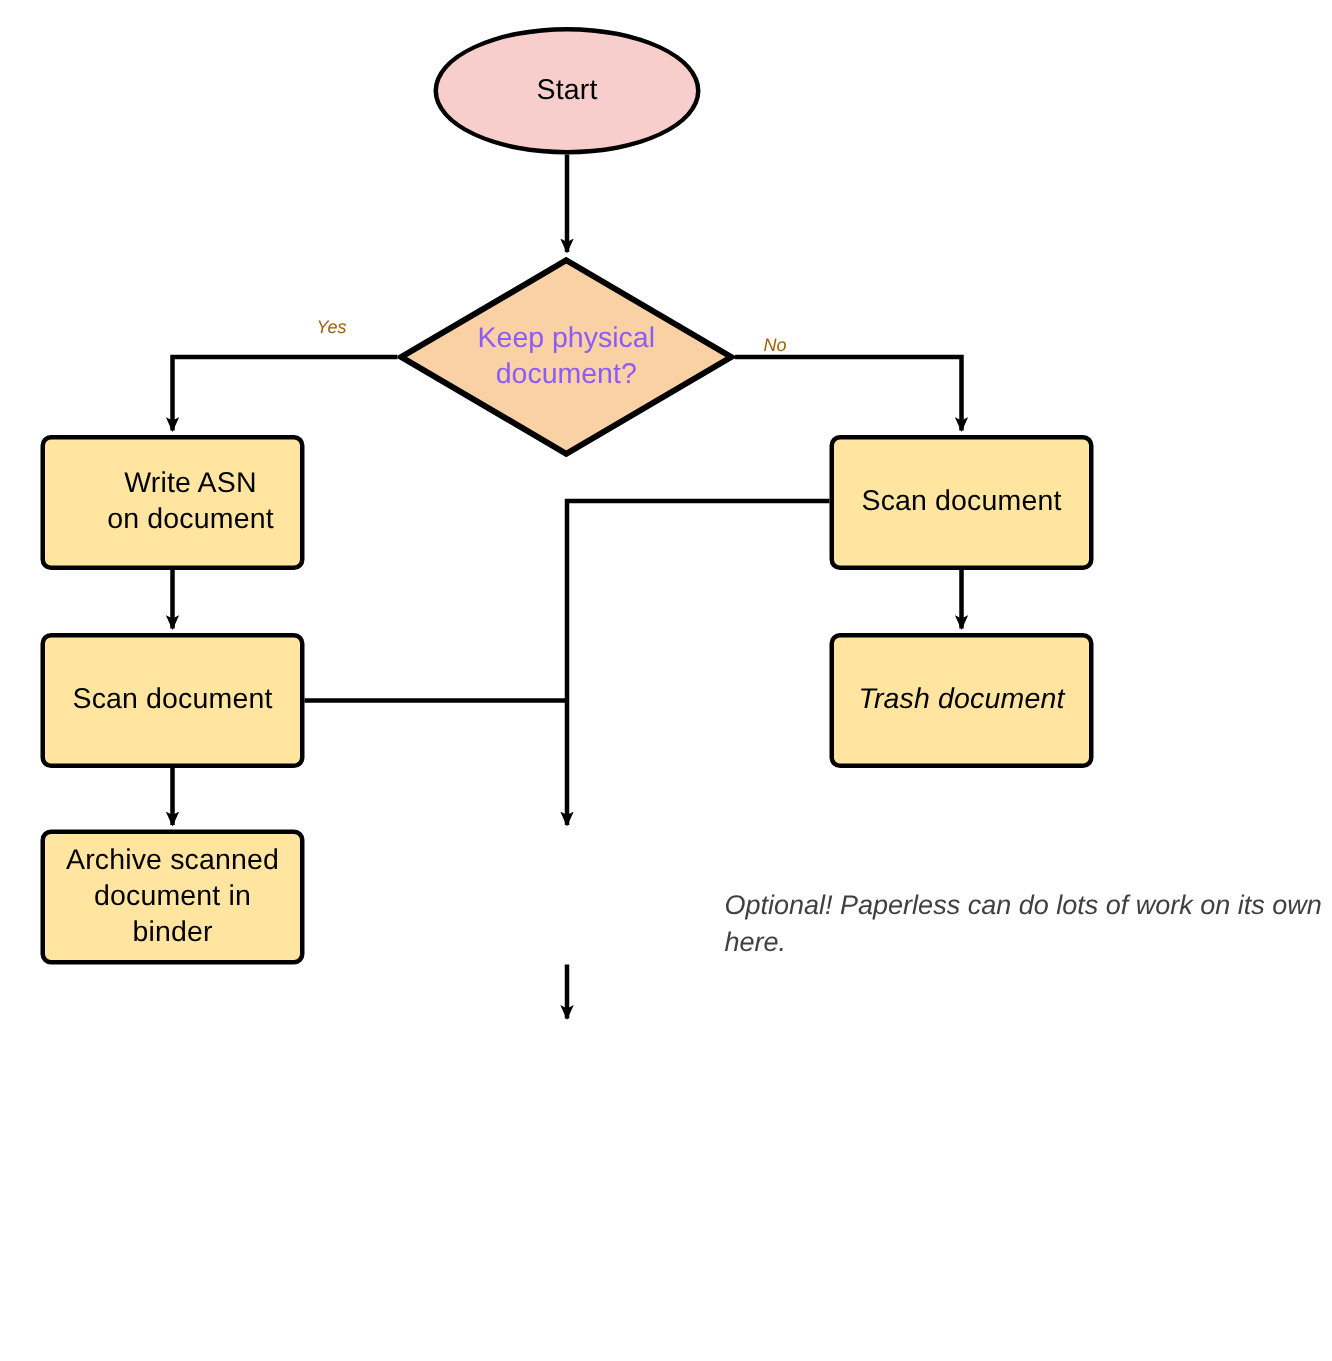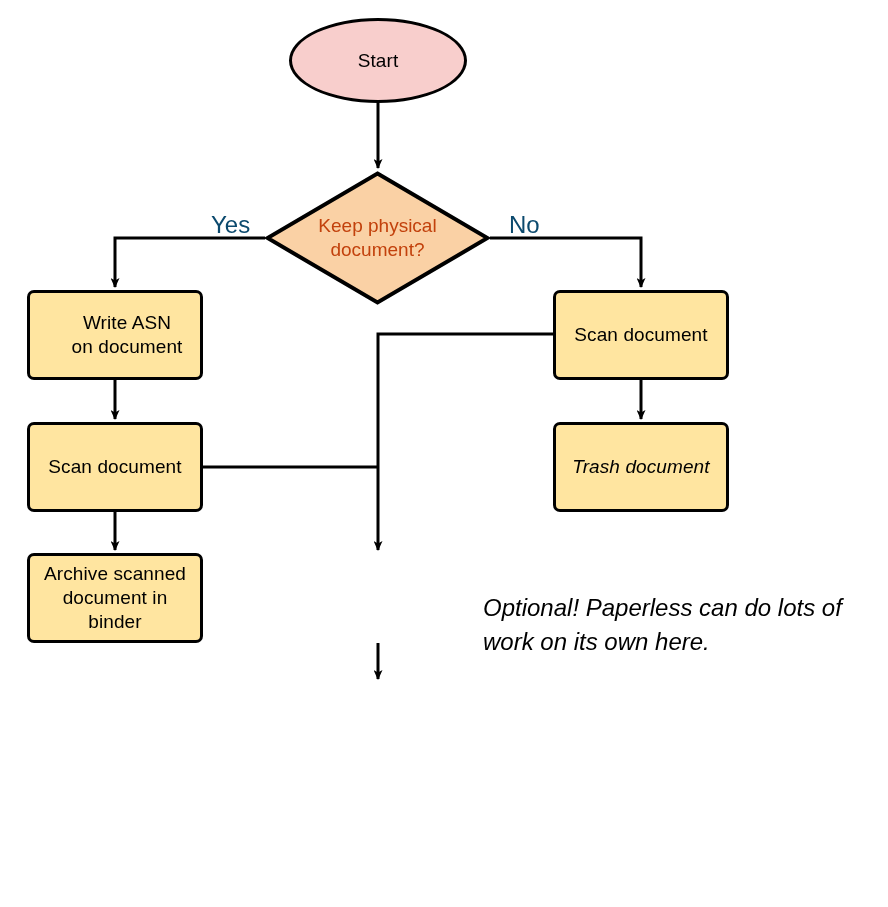--- a/index.html
+++ b/index.html
@@ -65,36 +65,37 @@
     left: 0;
     top: 0;
     width: 100%;
     height: 100%;
     display: flex;
     align-items: center;
     justify-content: center;
     text-align: center;
     font-size: 19px;
     line-height: 1.25;
-    color: #c2410c;
+    color: #8b5cf6;
     white-space: pre-line;
   }
   .edge-label {
     position: absolute;
-    font-size: 24px;
-    color: #0c4a6e;
+    font-size: 12px;
+    color: #a16207;
     z-index: 4;
     white-space: nowrap;
+    font-style: italic;
   }
   .annotation {
     position: absolute;
     font-style: italic;
-    font-size: 24px;
+    font-size: 18px;
     line-height: 1.4;
-    color: #000000;
+    color: #404040;
     z-index: 4;
   }
 </style>
 </head>
 <body>
 
 <div id="canvas">
 
   <svg id="edge-layer" width="888" height="907" viewBox="0 0 888 907">
     <defs>
@@ -160,17 +161,17 @@
 
   <div class="node node-process" style="left:553px; top:422px; width:176px; height:90px;font-style:italic;">
     <span>Trash document</span>
   </div>
 
 
 
 
   <div class="edge-label" style="left:211px; top:211px;">Yes</div>
 
-  <div class="edge-label" style="left:509px; top:211px;">No</div>
+  <div class="edge-label" style="left:509px; top:223px;">No</div>
 
   <div class="annotation" style="left:483px; top:591px; width:400px;">Optional! Paperless can do lots of work on its own here.</div>
 
 </div>
 
 </body></html>

